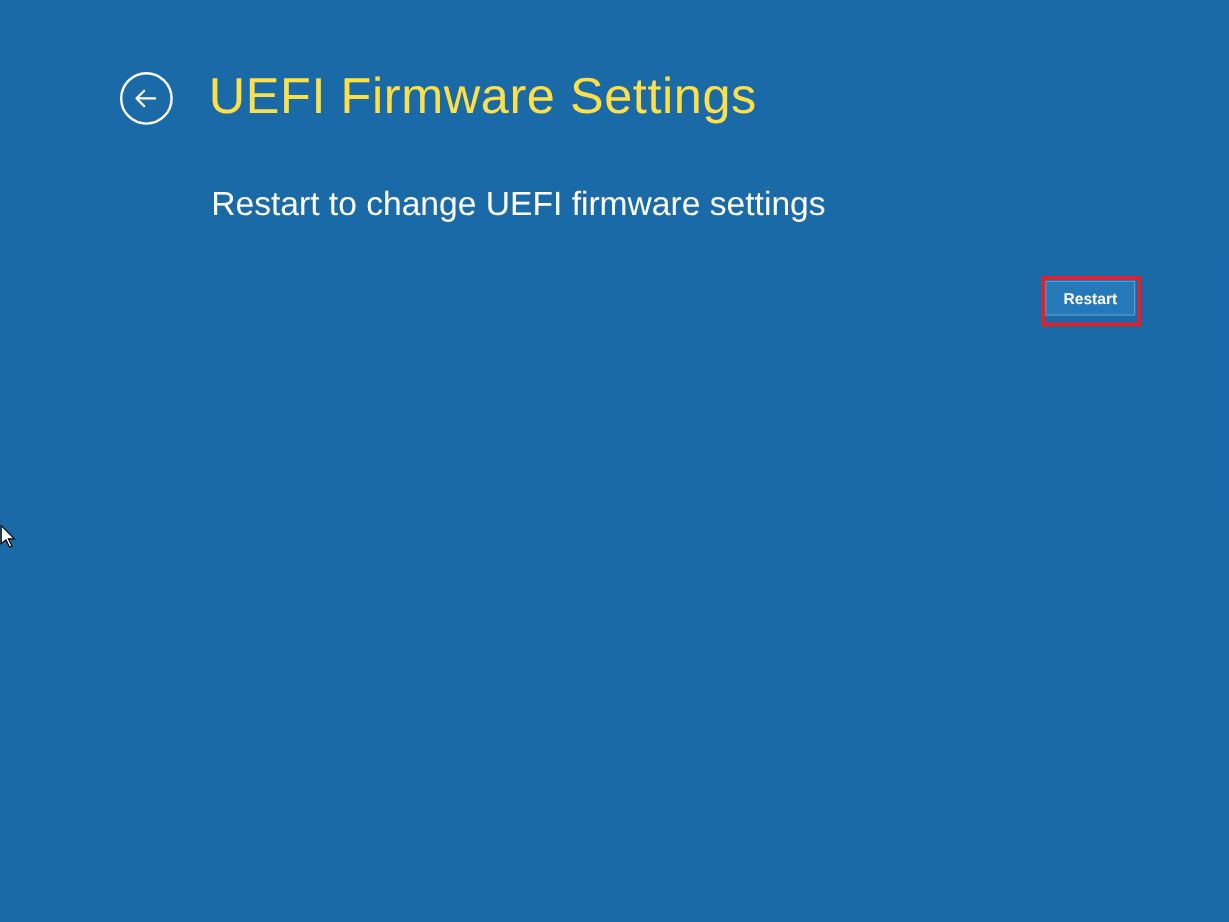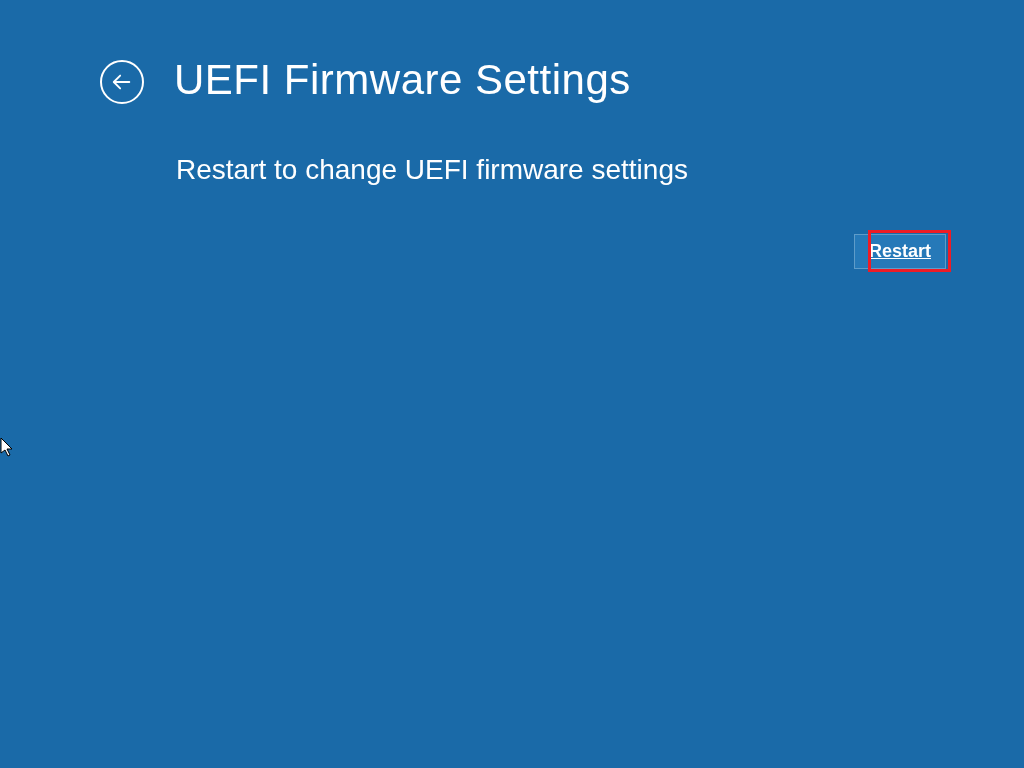--- a/index.html
+++ b/index.html
@@ -31,21 +31,21 @@
       justify-content: center;
       cursor: pointer;
       flex-shrink: 0;
       margin-top: 4px;
     }
     .back-button svg {
       width: 22px;
       height: 22px;
     }
     .page-title {
-      color: #ffffff;
+      color: #fde047;
       font-size: 42px;
       font-weight: 300;
       margin-left: 30px;
       letter-spacing: 0.5px;
     }
     .description {
       color: #ffffff;
       font-size: 28px;
       font-weight: 300;
       margin-left: 176px;
@@ -53,26 +53,25 @@
     }
     .button-row {
       position: absolute;
       top: 234px;
       right: 78px;
     }
     .restart-button {
       background-color: #2679b8;
       border: 1px solid #5e9cc9;
       color: #ffffff;
-      font-size: 18px;
+      font-size: 13px;
       font-weight: 600;
       padding: 6px 14px;
       cursor: pointer;
       font-family: "Segoe UI", Arial, sans-serif;
-      text-decoration: underline;
     }
     .highlight-box {
       position: absolute;
       border: 3px solid #ee1c25;
       pointer-events: none;
       top: 230px;
       right: 73px;
       width: 83px;
       height: 42px;
     }

